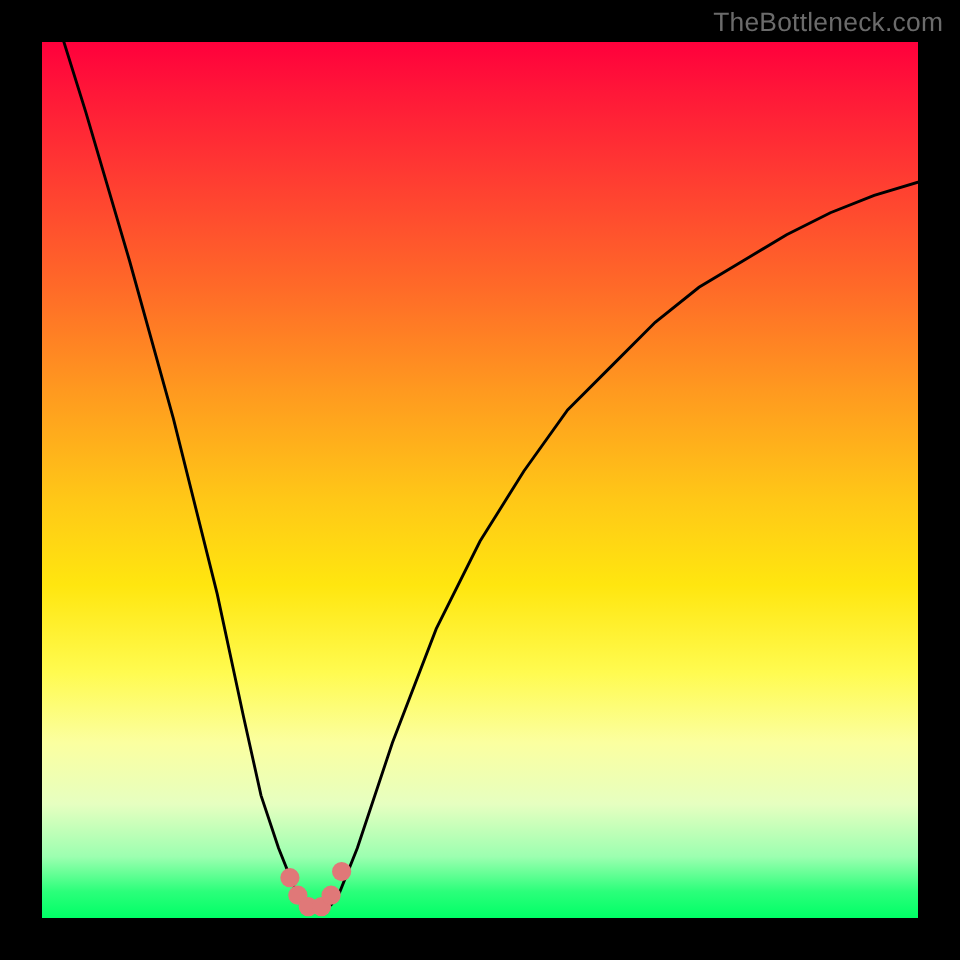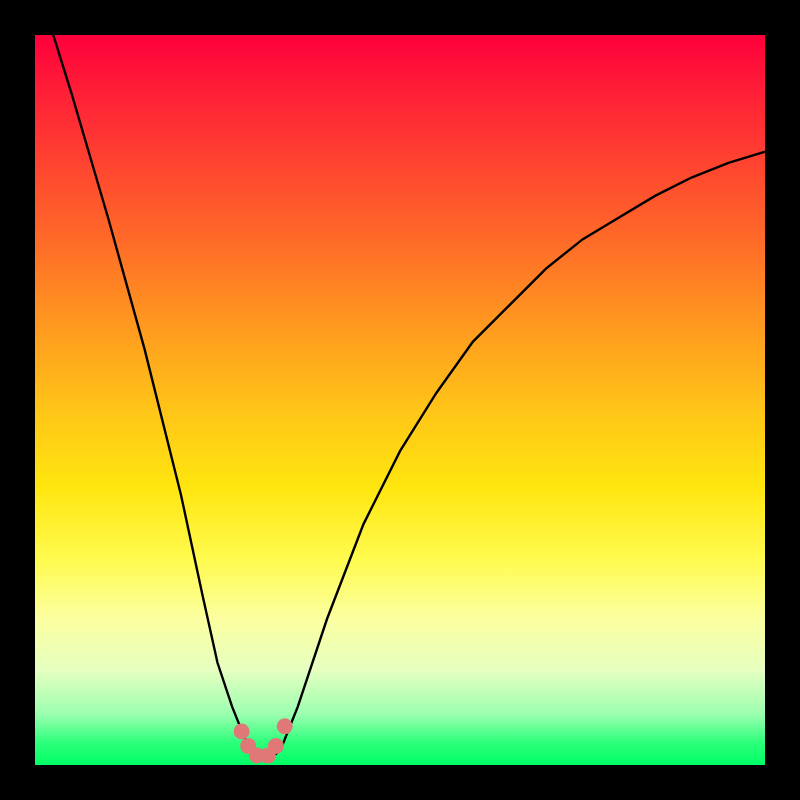--- a/index.html
+++ b/index.html
@@ -64,20 +64,21 @@
     letter-spacing: 0.2px;
     font-weight: 500;
     user-select: none;
   }
 </style>
 </head>
 <body>
 
 <div class="frame">
 
+  <div class="watermark">TheBottleneck.com</div>
 
   <div class="plot-area">
     <div class="gradient-bg"></div>
 
     <svg class="curve-layer" viewBox="0 0 730 730" preserveAspectRatio="none">
       <path id="curve-path" fill="none" stroke="#000000" stroke-width="2.4" stroke-linecap="round" d="M0.0 -58.4 L36.5 58.4 L73.0 182.5 L109.5 313.9 L146.0 459.9 L167.9 562.1 L182.5 627.8 L197.1 671.6 L211.7 708.1 L219.0 719.0 L226.3 722.7 L233.6 722.7 L240.9 719.0 L248.2 708.1 L262.8 671.6 L292.0 584.0 L328.5 489.1 L365.0 416.1 L401.5 357.7 L438.0 306.6 L474.5 270.1 L511.0 233.6 L547.5 204.4 L584.0 182.5 L620.5 160.6 L657.0 142.3 L693.5 127.8 L730.0 116.8"></path>
       <g id="marker-group">
           <circle cx="206.6" cy="696.4" r="8" fill="#e07878"></circle>
           <circle cx="213.2" cy="711.0" r="8" fill="#e07878"></circle>
           <circle cx="221.9" cy="720.5" r="8" fill="#e07878"></circle>

